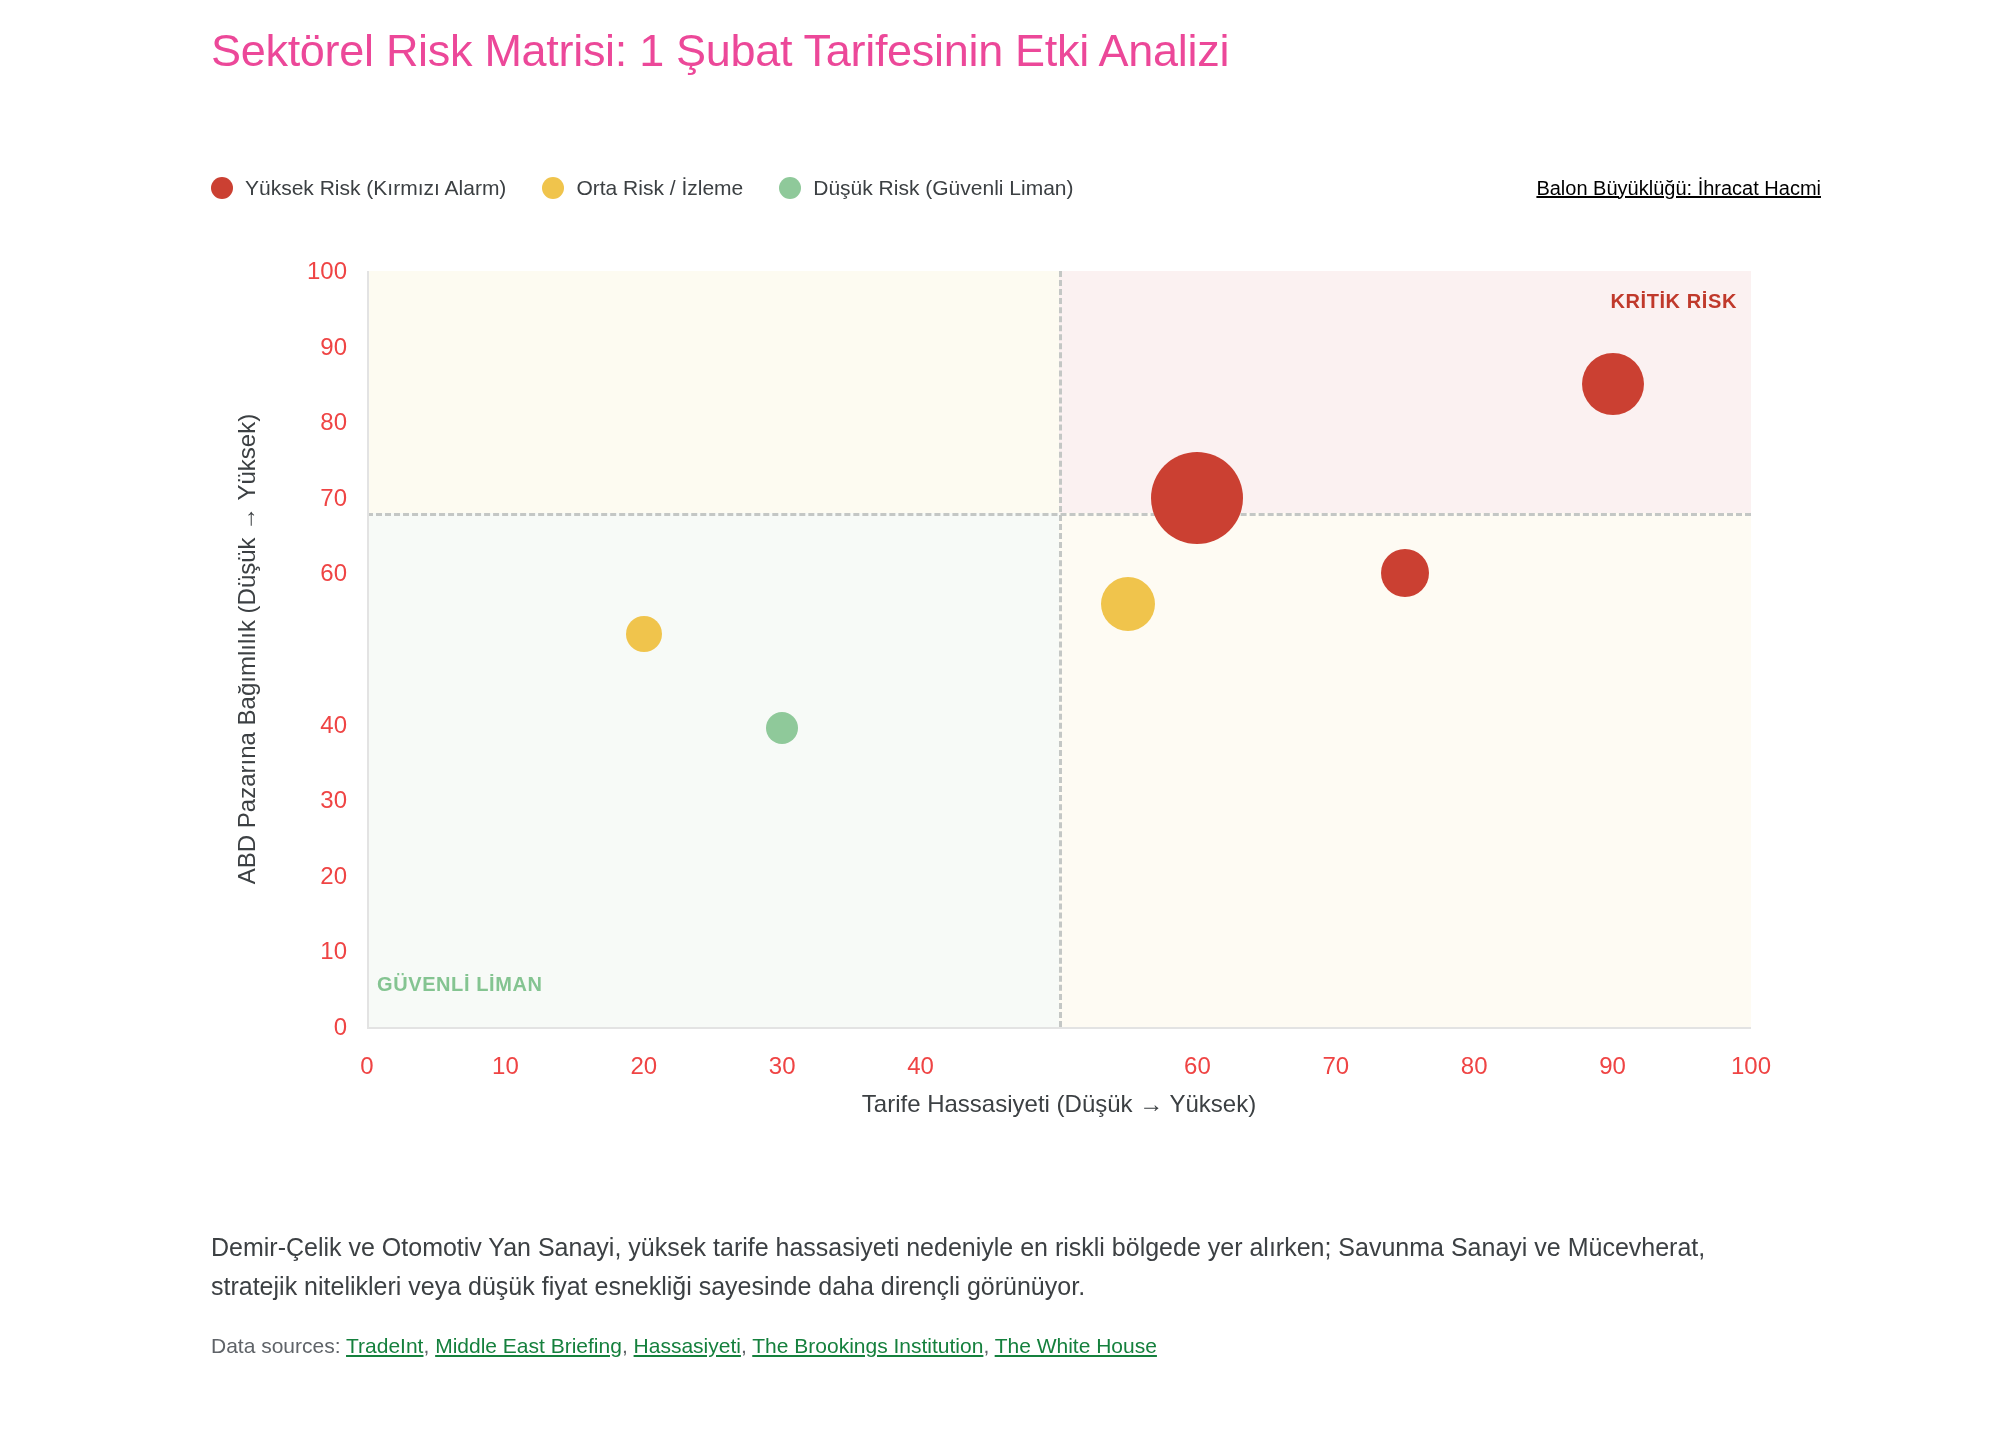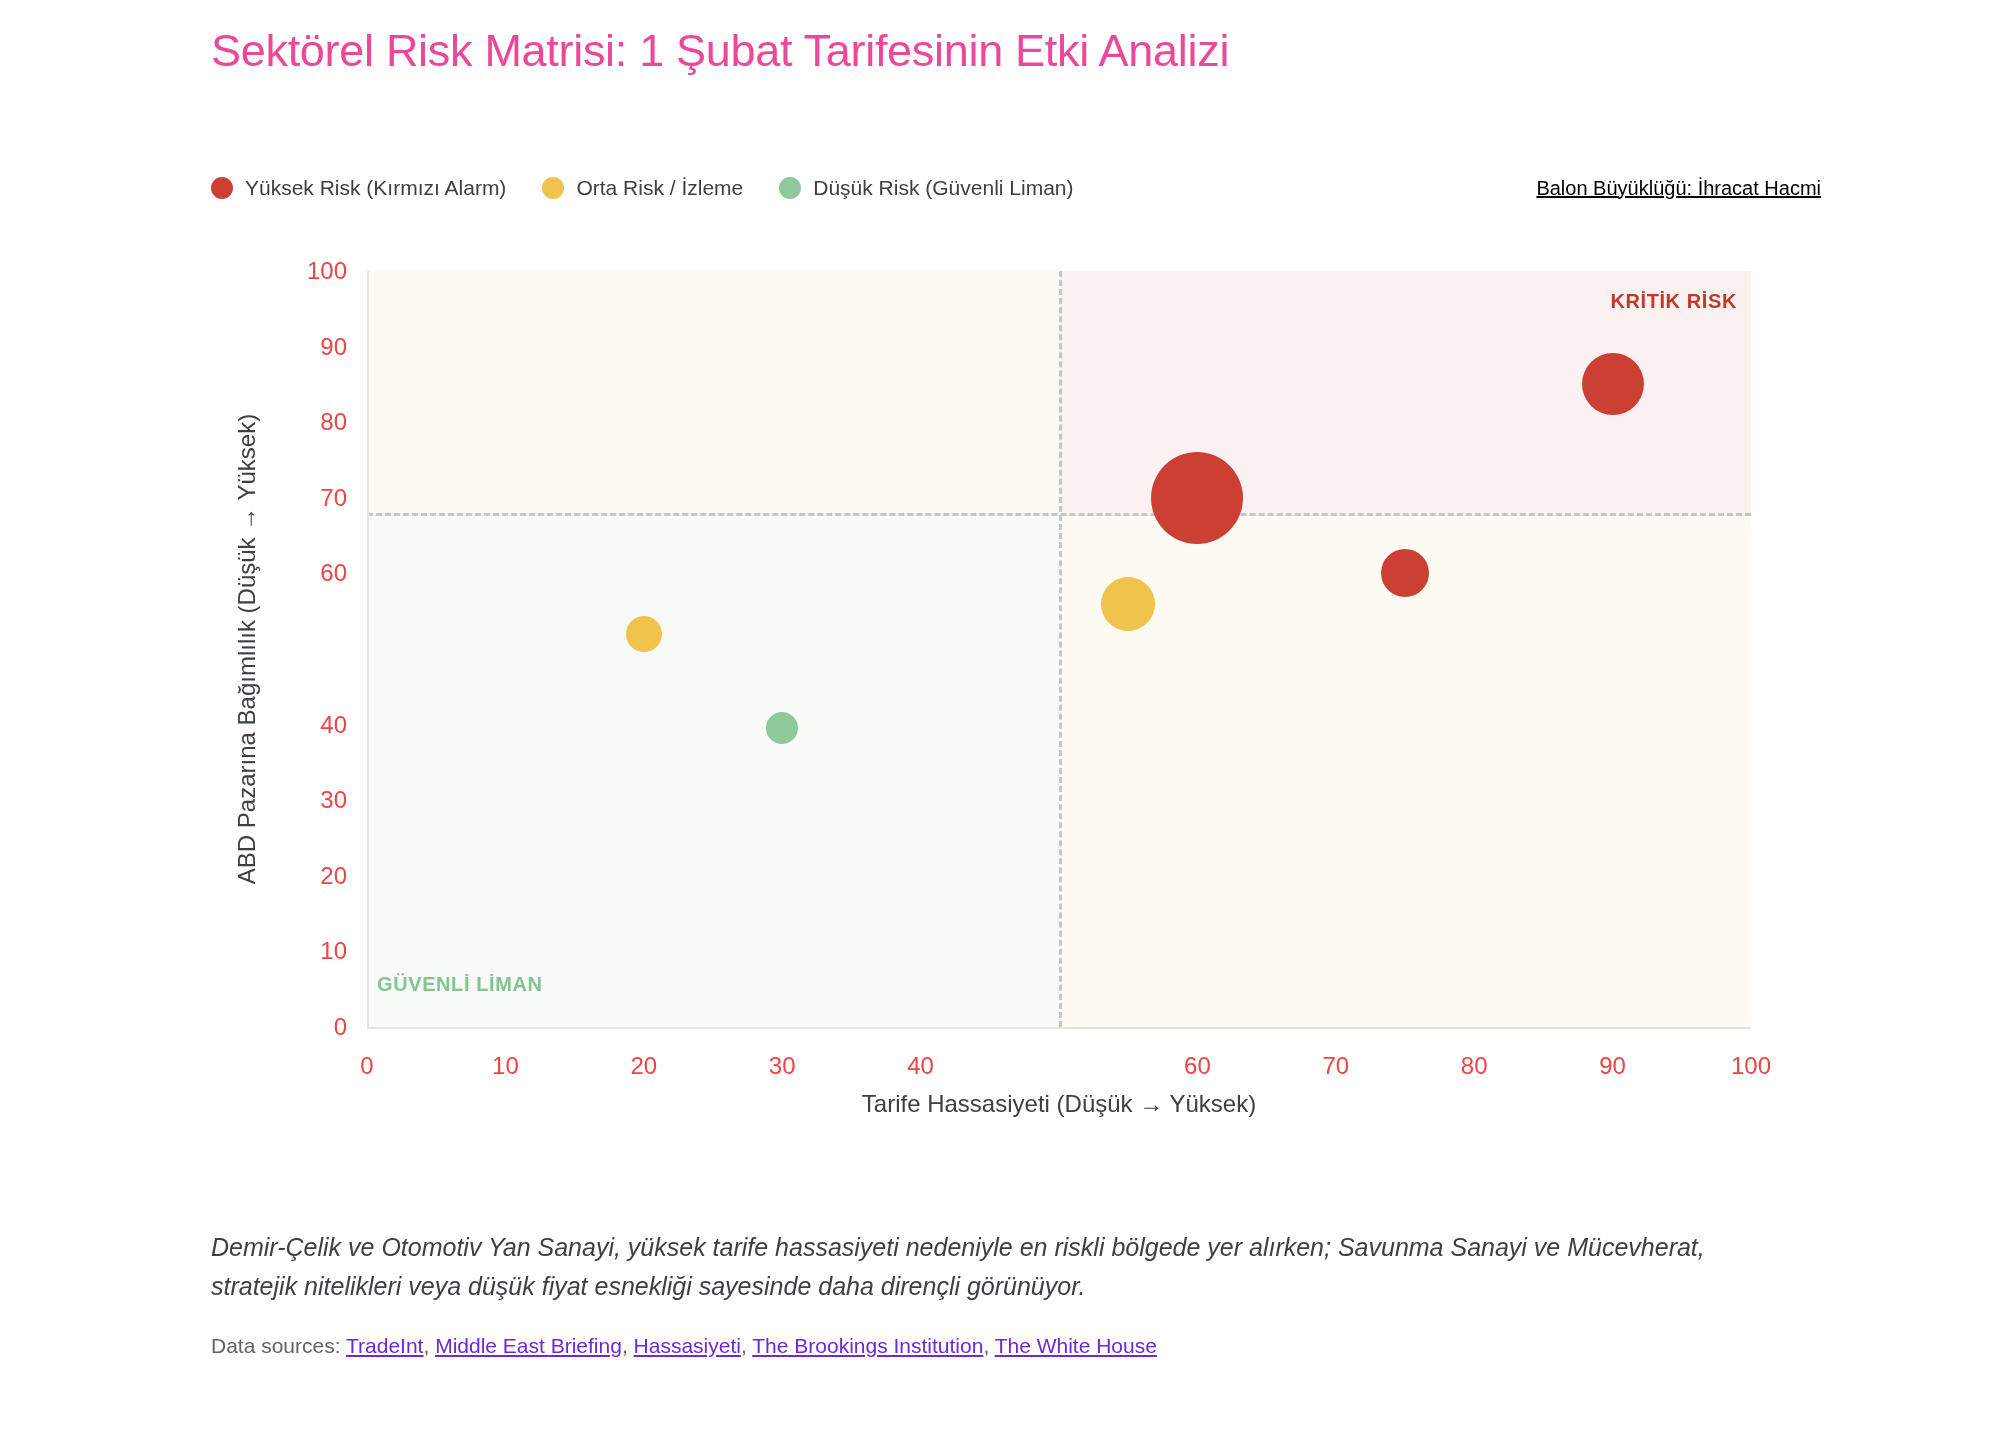--- a/index.html
+++ b/index.html
@@ -186,29 +186,28 @@
     position: absolute;
     left: 211px;
     top: 1228px;
     width: 1570px;
   }
   .footer-text {
     font-size: 25px;
     line-height: 1.55;
     color: #3c4043;
     margin: 0;
-    font-style: italic;
   }
   .sources {
     margin-top: 28px;
     font-size: 21px;
     color: #5f6368;
   }
   .sources a {
-    color: #6d28d9;
+    color: #15803d;
     text-decoration: underline;
   }
 </style>
 </head>
 <body>
 
 <div class="title">Sektörel Risk Matrisi: 1 Şubat Tarifesinin Etki Analizi</div>
 
 <div class="legend-row">
   <div class="legend-items">

